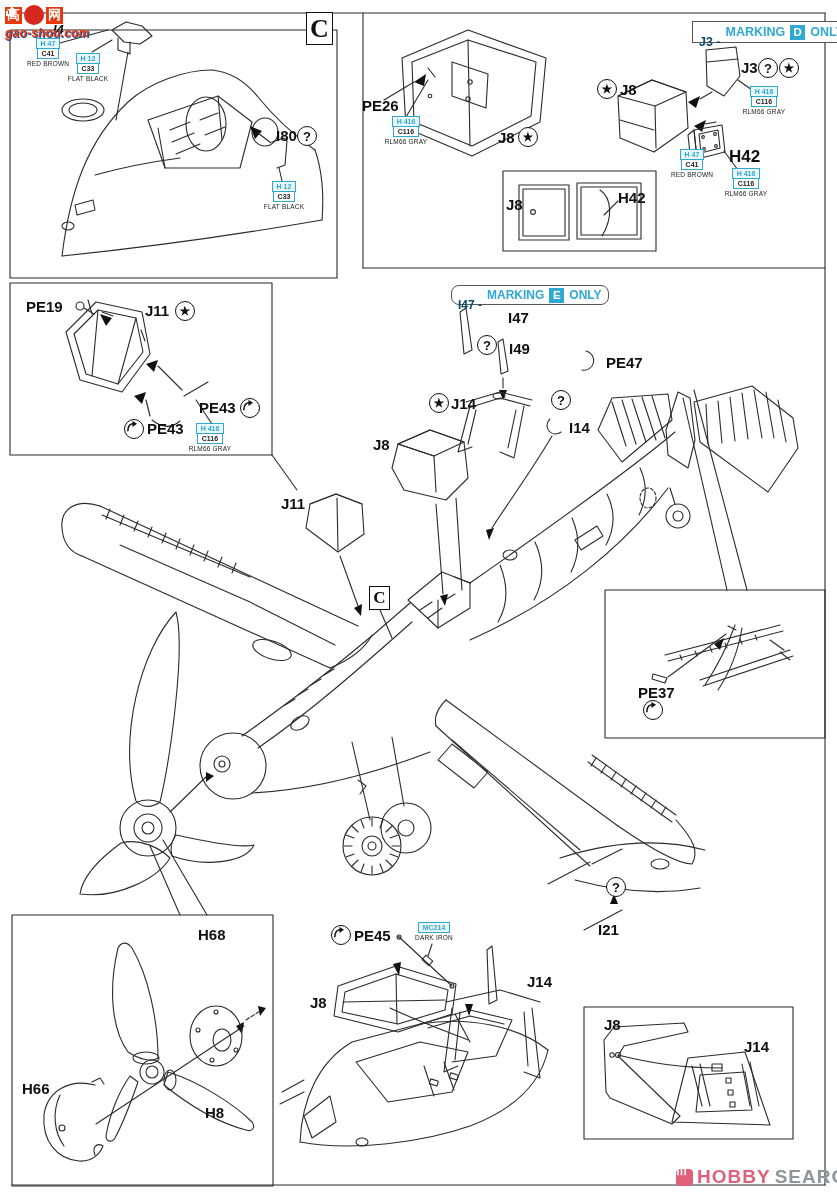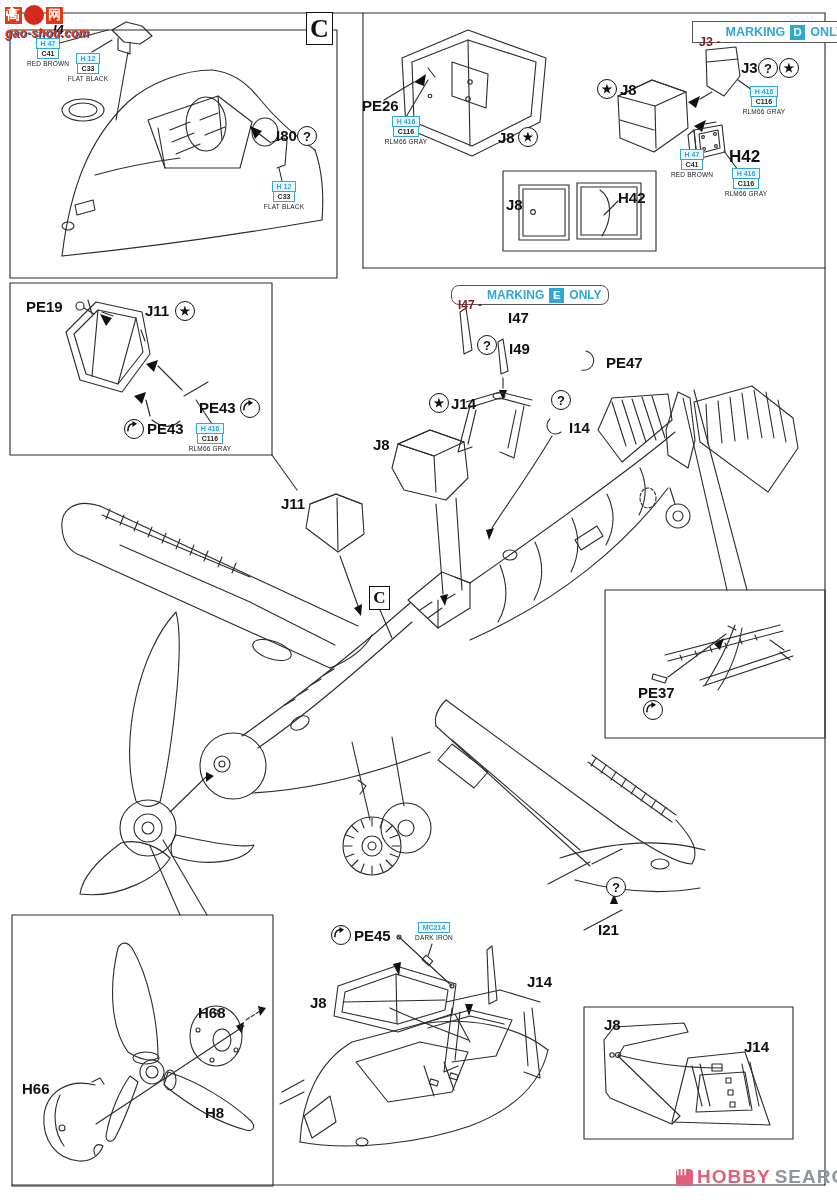--- a/index.html
+++ b/index.html
@@ -27,21 +27,21 @@
   
   .callout{position:absolute;width:56px;display:flex;flex-direction:column;align-items:center;z-index:5;}
   .co-h{font-size:7px;line-height:9px;font-weight:bold;color:var(--cyan);border:1px solid var(--cyan);
         background:#e9f6fc;padding:0 4px;}
   .co-c{font-size:7px;line-height:9px;font-weight:bold;color:#222;border:1px solid var(--cyan);
         border-top:none;background:#fff;padding:0 4px;}
   .co-n{font-size:6.5px;color:#222;margin-top:1px;white-space:nowrap;letter-spacing:.2px;}
   
   .mkhdr{position:absolute;height:20px;border:1px solid #555;background:#fff;display:flex;
          align-items:center;padding:0 6px;gap:5px;font-weight:bold;font-size:12.5px;z-index:6;white-space:nowrap;}
-  .mk-prefix{color:#7f1d1d;margin-top:20px;}
+  .mk-prefix{color:#0c4a6e;margin-top:20px;}
   .mk-word{color:var(--cyan);}
   .mk-letter{background:var(--cyan);color:#fff;width:15px;height:15px;display:flex;
              align-items:center;justify-content:center;font-size:11.5px;flex:0 0 auto;}
   
   .cbox{position:absolute;border:1.6px solid #101010;background:#fff;display:flex;align-items:center;
         justify-content:center;font-family:"Liberation Serif",serif;font-weight:bold;color:#101010;z-index:6;box-sizing:border-box;}
   
   .wm-gs{position:absolute;left:5px;top:5px;z-index:9;}
   .wm-gs-row{display:flex;align-items:center;gap:2px;}
   .wm-sq{width:17px;height:17px;background:#e8380d;color:#fff;font-weight:bold;font-size:13px;
@@ -411,21 +411,21 @@
   <div class="pl" style="left:606px;top:354px;">PE47</div>
   <div class="pl" style="left:569px;top:419px;">I14</div>
   <div class="pl" style="left:451px;top:395px;">J14</div>
   <div class="pl" style="left:373px;top:436px;">J8</div>
   <div class="pl" style="left:281px;top:495px;">J11</div>
   <div class="pl" style="left:638px;top:684px;">PE37</div>
   <div class="pl" style="left:354px;top:927px;">PE45</div>
   <div class="pl" style="left:310px;top:994px;">J8</div>
   <div class="pl" style="left:527px;top:973px;">J14</div>
   <div class="pl" style="left:598px;top:921px;">I21</div>
-  <div class="pl" style="left:198px;top:1004px;">H68</div>
+  <div class="pl" style="left:198px;top:926px;">H68</div>
   <div class="pl" style="left:205px;top:1104px;">H8</div>
   <div class="pl" style="left:22px;top:1080px;">H66</div>
   <div class="pl" style="left:604px;top:1016px;">J8</div>
   <div class="pl" style="left:744px;top:1038px;">J14</div>
 
   <div class="sym" style="left:297px;top:126px;">?</div>
   <div class="sym star" style="left:518px;top:127px;">★</div>
   <div class="sym star" style="left:597px;top:79px;">★</div>
   <div class="sym" style="left:758px;top:58px;">?</div>
   <div class="sym star" style="left:779px;top:58px;">★</div>

